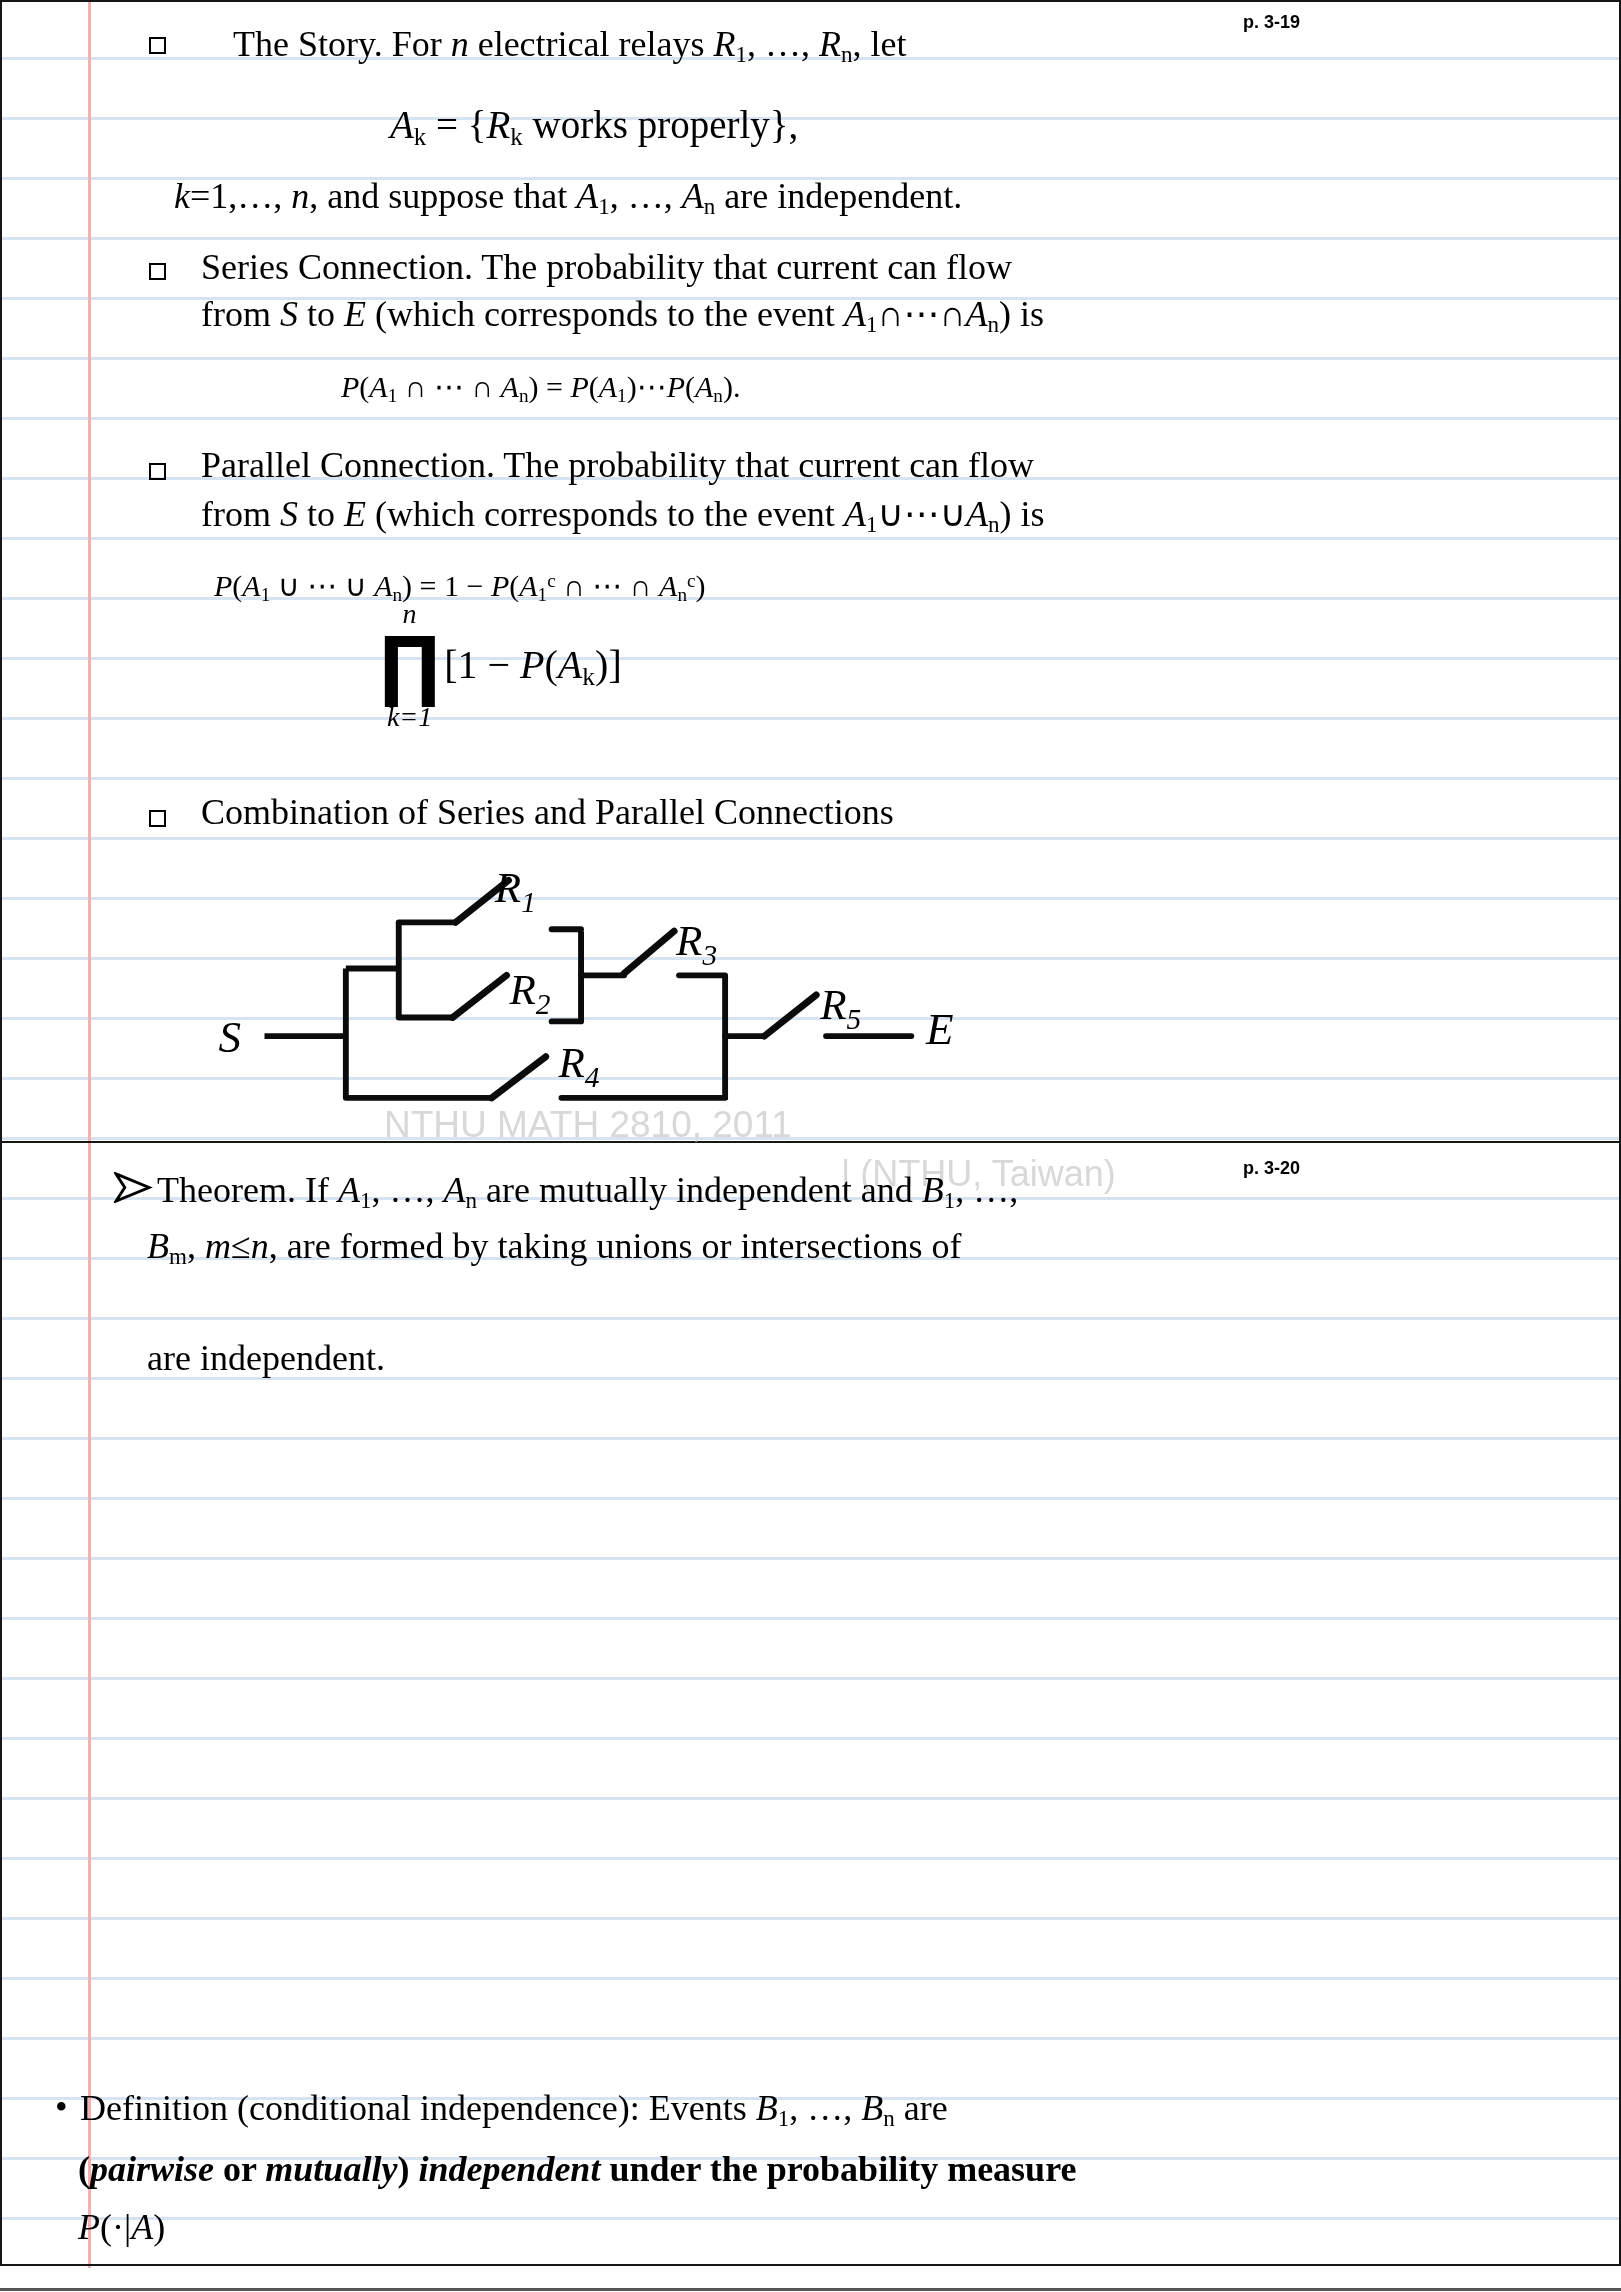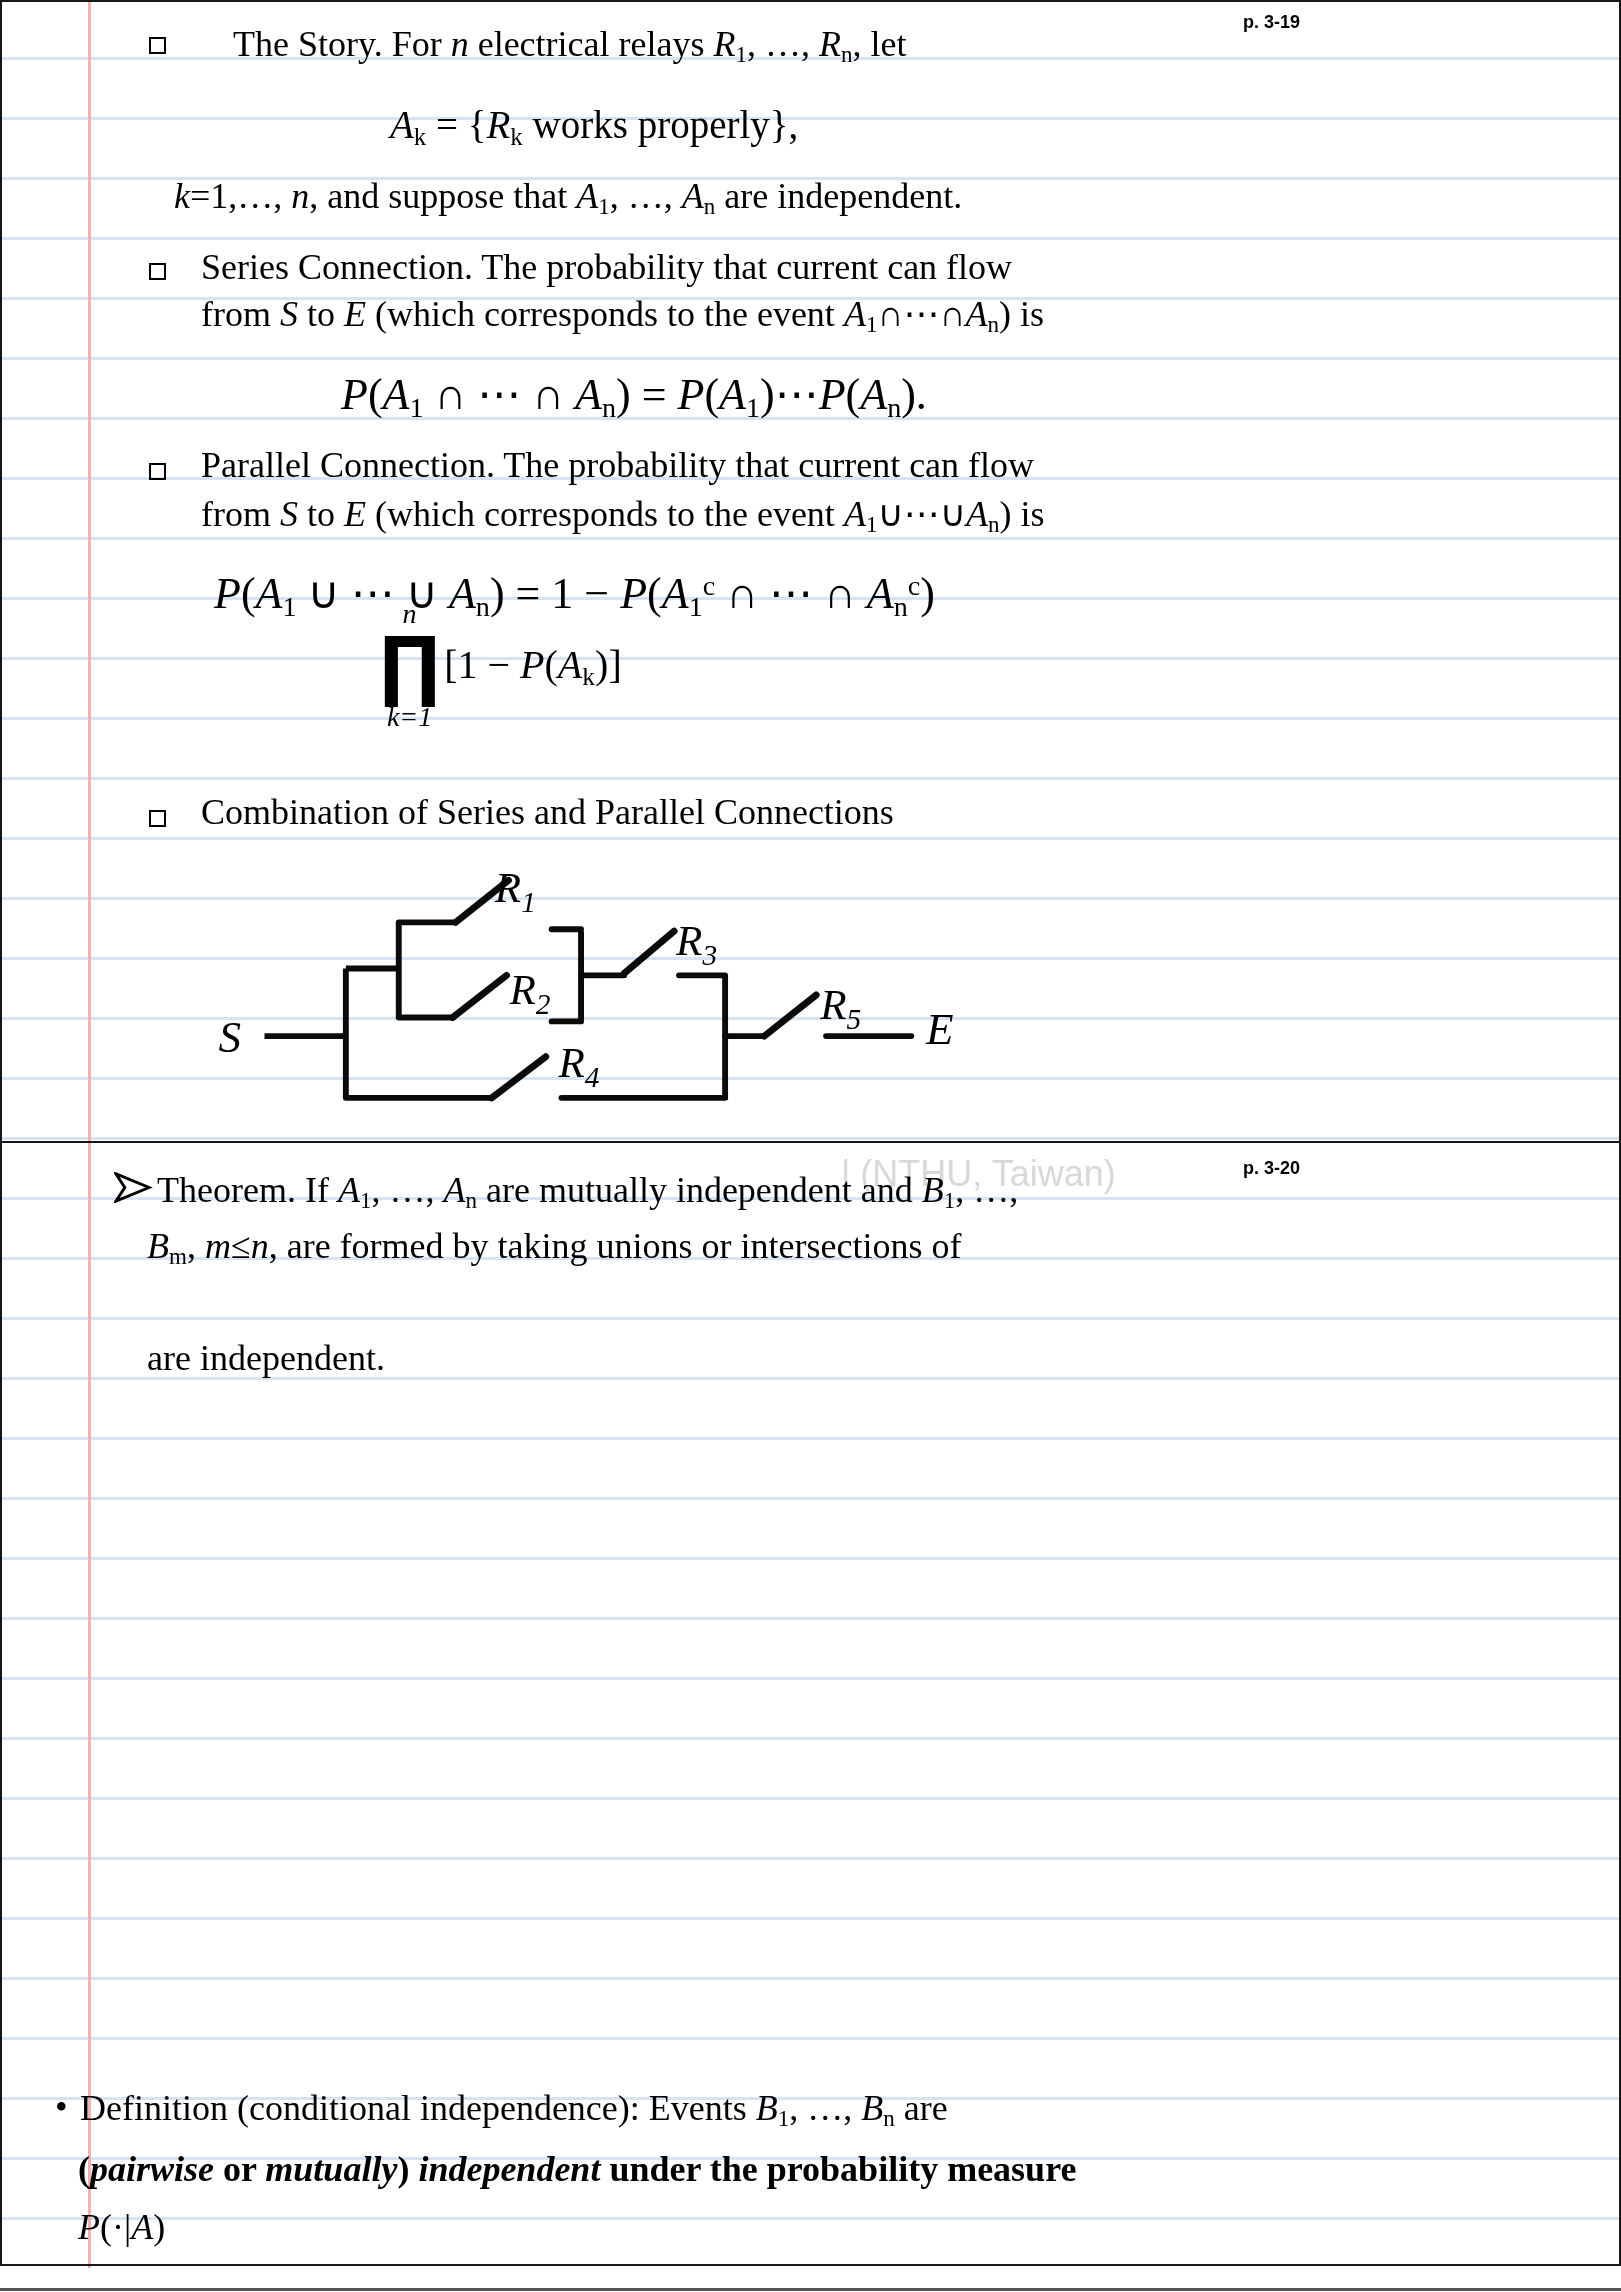--- a/index.html
+++ b/index.html
@@ -8,21 +8,21 @@
     background-image:
       linear-gradient(90deg, transparent 0 88px, #f0b2b2 88px 91px, transparent 91px),
       repeating-linear-gradient(180deg, transparent 0 57px, #d8e3f1 57px 60px);
     background-color:#ffffff;
     font-family:"Liberation Serif", serif;
     color:#000;
   }
   .pframe{position:absolute;left:0;width:1621px;border:2px solid #161616;box-sizing:border-box;}
   .cover{position:absolute;left:0;width:1621px;background:#fff;}
   .ln{position:absolute;white-space:nowrap;font-size:36px;line-height:1.25;}
-  .eq{position:absolute;white-space:pre;font-size:44px;line-height:1.2;}
+  .eq{position:absolute;white-space:pre;font-size:30px;line-height:1.2;}
   .mi{font-style:italic;font-family:"Liberation Serif","DejaVu Serif",serif;}
   sub{font-size:64%;vertical-align:-0.28em;line-height:0;}
   sup{font-size:64%;vertical-align:0.45em;line-height:0;}
   em{font-style:italic;}
   .pagenum{position:absolute;font-family:"Liberation Sans",sans-serif;font-weight:bold;font-size:18px;white-space:nowrap;}
   .sqbullet{position:absolute;width:12.7px;height:12.7px;border:2.9px solid #000;box-sizing:content-box;}
   .dotbullet{position:absolute;font-size:36px;}
   .watermark{position:absolute;white-space:nowrap;font-family:"Liberation Sans",sans-serif;color:#d8d8d8;}
   .eqrow{position:absolute;display:flex;align-items:center;white-space:pre;font-size:40px;}
   .eqrow .part{white-space:pre;}
@@ -107,20 +107,21 @@
     </g>
     <text class="clab" x="93" y="211" font-size="46"><tspan>S</tspan></text>
     <text class="clab" x="815" y="203" font-size="46"><tspan>E</tspan></text>
     <text class="clab" x="375" y="58" font-size="44"><tspan>R</tspan><tspan font-size="30" dy="10">1</tspan></text>
     <text class="clab" x="390" y="162" font-size="44"><tspan>R</tspan><tspan font-size="30" dy="10">2</tspan></text>
     <text class="clab" x="560" y="112" font-size="44"><tspan>R</tspan><tspan font-size="30" dy="10">3</tspan></text>
     <text class="clab" x="440" y="237" font-size="44"><tspan>R</tspan><tspan font-size="30" dy="10">4</tspan></text>
     <text class="clab" x="707" y="178" font-size="44"><tspan>R</tspan><tspan font-size="30" dy="10">5</tspan></text>
   </svg>
 
+  <div class="watermark" style="left:384px;top:1104px;font-size:37px;">NTHU MATH 2810, 2011</div>
 
   <div class="pagenum" style="left:1243px;top:1158px;">p. 3-20</div>
   <div class="watermark" style="left:841px;top:1153px;font-size:36px;">| (NTHU, Taiwan)</div>
 
   <svg style="position:absolute;left:114px;top:1172px;" width="39" height="31" viewBox="0 0 40 32">
     <polygon points="2,2 36,16 2,30 11,16" fill="#ffffff" stroke="#000" stroke-width="3" stroke-linejoin="miter"></polygon>
   </svg>
   <div class="ln" style="left:157px;top:1168px;">Theorem. If <span class="mi">A</span><sub>1</sub>, …, <span class="mi">A</span><sub>n</sub> are mutually independent and <span class="mi">B</span><sub>1</sub>, …,</div>
   <div class="ln" style="left:147px;top:1224px;text-align:center;"><span class="mi">B</span><sub>m</sub>, <span class="mi">m</span>≤<span class="mi">n</span>, are formed by taking unions or intersections of</div>
   <div class="ln" style="left:147px;top:1336px;">are independent.</div>

